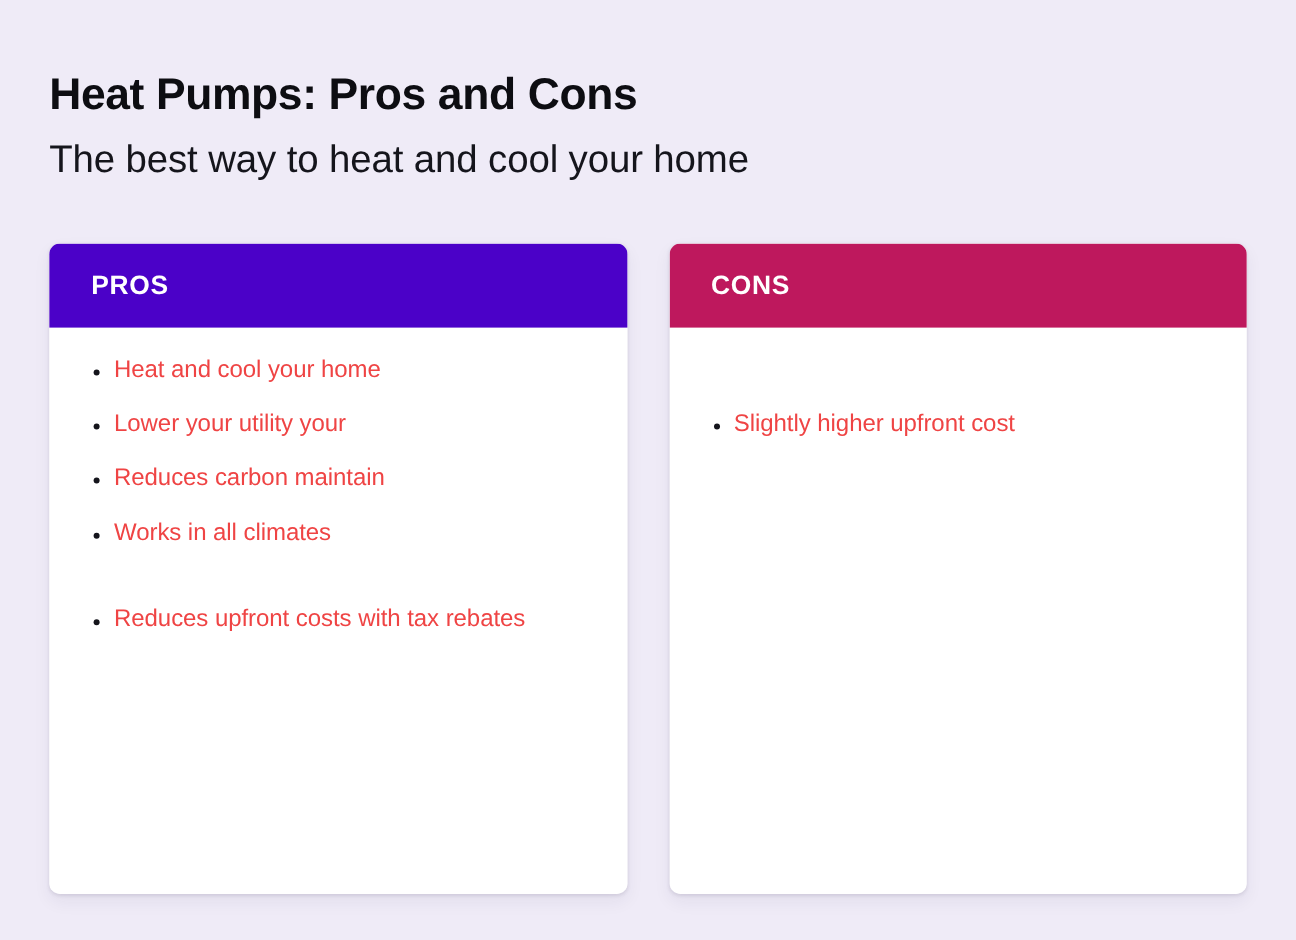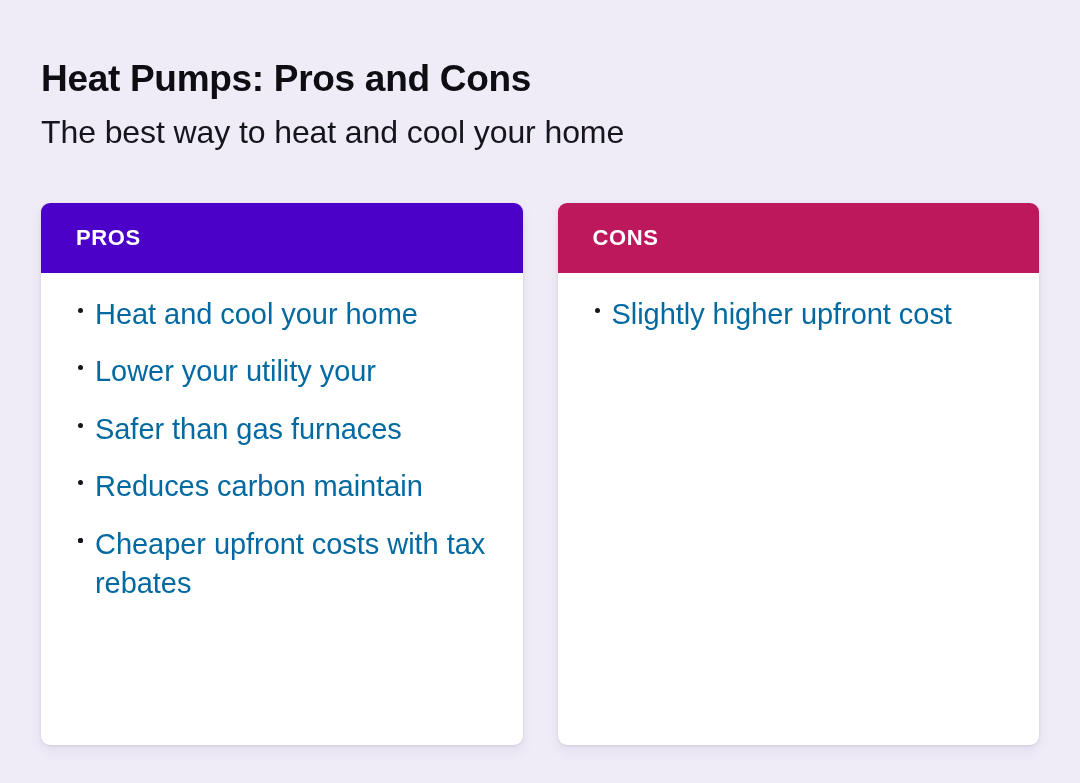--- a/index.html
+++ b/index.html
@@ -100,29 +100,30 @@
 
   .bullet-list {
     list-style: none;
     margin: 0;
     padding: 0;
   }
 
   .bullet-item {
     position: relative;
     padding-left: 24px;
-    font-size: 29px;
+    font-size: 20px;
     line-height: 1.36;
-    color: #0369a1;
+    color: #ef4444;
     margin-bottom: 18px;
     letter-spacing: -0.05px;
   }
 
   .bullet-item:last-child {
     margin-bottom: 0;
+    margin-top: 45px;
   }
 
   .bullet-dot {
     position: absolute;
     left: 7px;
     top: 13px;
     width: 5px;
     height: 5px;
     border-radius: 50%;
     background: #15151c;
@@ -149,32 +150,29 @@
           <li class="bullet-item">
             <span class="bullet-dot"></span>
             <span>Heat and cool your home</span>
           </li>
           <li class="bullet-item">
             <span class="bullet-dot"></span>
             <span>Lower your utility your</span>
           </li>
           <li class="bullet-item">
             <span class="bullet-dot"></span>
-            <span>Safer than gas furnaces</span>
-          </li>
-          <li class="bullet-item">
-            <span class="bullet-dot"></span>
             <span>Reduces carbon maintain</span>
           </li>
           <li class="bullet-item">
             <span class="bullet-dot"></span>
+            <span>Works in all climates</span>
           </li>
           <li class="bullet-item">
             <span class="bullet-dot"></span>
-            <span>Cheaper upfront costs with tax rebates</span>
+            <span>Reduces upfront costs with tax rebates</span>
           </li>
         </ul>
       </div>
     </section>
 
     <section class="card">
       <div class="card-header cons">
         <span class="card-header-label">CONS</span>
       </div>
       <div class="card-body">

